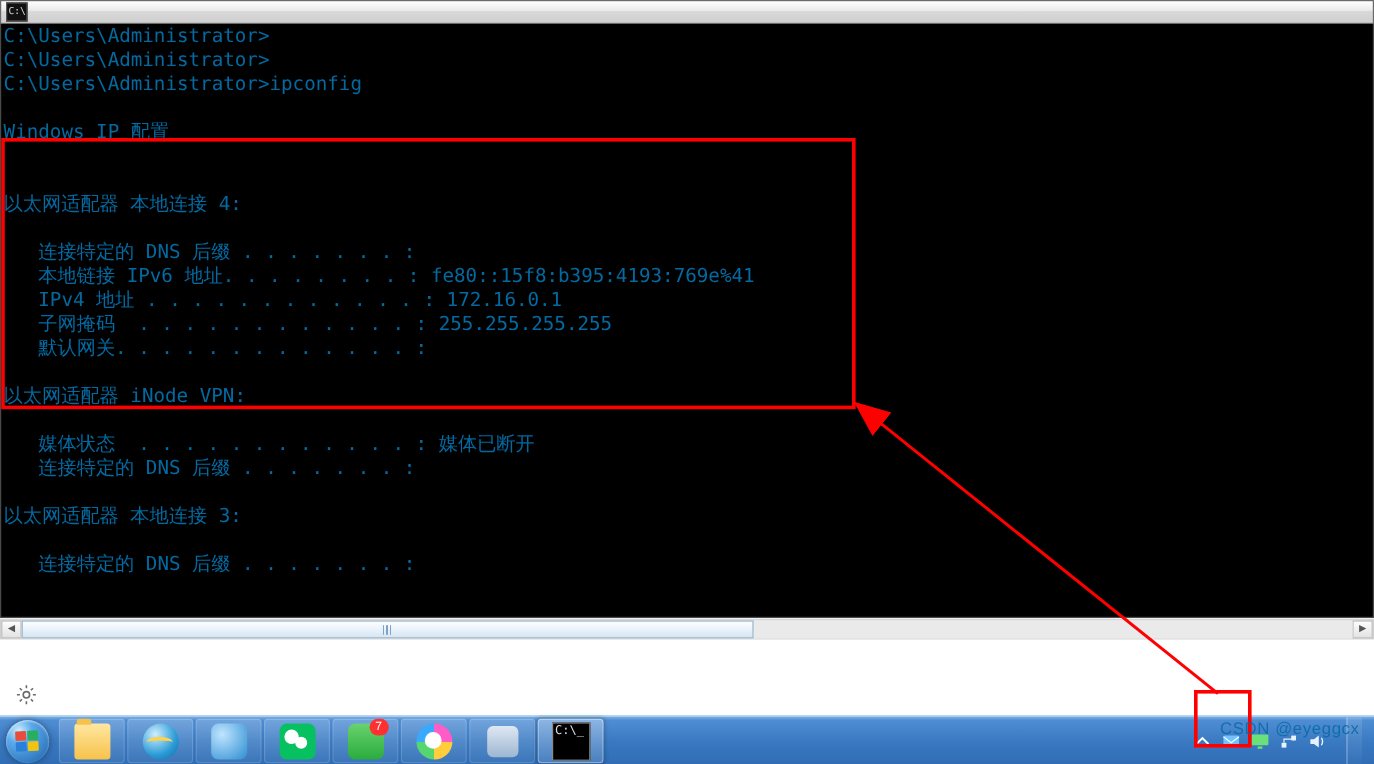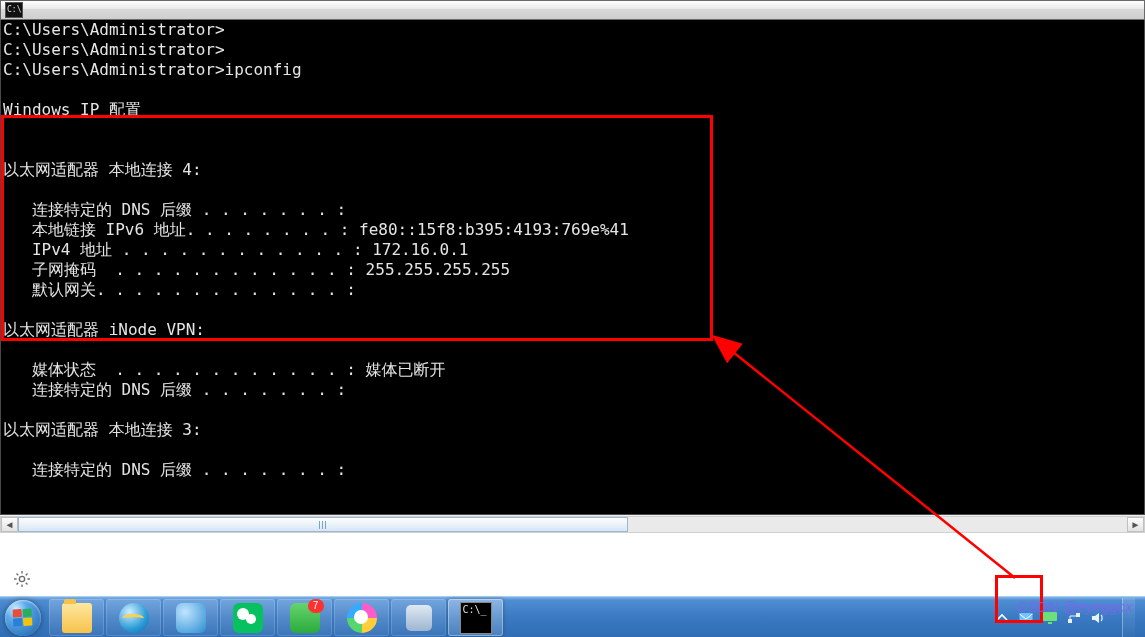--- a/index.html
+++ b/index.html
@@ -41,21 +41,21 @@
   }
   .cmd-titlebar .icon-box span {
     color: #ddd;
     font-size: 8px;
     line-height: 8px;
     padding-left: 1px;
     font-family: Consolas, monospace;
   }
   .cmd-body {
     background: #000;
-    color: #e5e5e5;
+    color: #0369a1;
     width: 1145px;
     height: 495px;
     box-sizing: border-box;
     padding: 0 2px;
     font-family: "NSimSun", SimSun, Consolas, monospace;
     font-size: 16px;
     line-height: 20px;
     white-space: pre;
     border: 1px solid #4a4a4a;
     border-top: none;
@@ -216,26 +216,25 @@
     left: 0; top: 0;
     width: 1145px;
     height: 637px;
     pointer-events: none;
   }
 
   .watermark {
     position: absolute;
     right: 12px;
     bottom: 22px;
-    color: #8b5cf6;
+    color: #0369a1;
     font-size: 14px;
     letter-spacing: 0.5px;
     opacity: 0.8;
     pointer-events: none;
-    font-style: italic;
   }
 
   
   .ico-folder{background:linear-gradient(#ffe7a0,#f7c24a);border-radius:3px;width:28px;height:22px;position:relative;}
   .ico-folder:before{content:"";position:absolute;left:2px;top:-4px;width:12px;height:5px;background:#f7c24a;border-radius:2px 2px 0 0;}
   .ico-ie{width:28px;height:28px;border-radius:50%;background:radial-gradient(circle at 35% 30%,#cfeeff,#2a9bd6 60%,#0b6aa8);position:relative;}
   .ico-ie:after{content:"";position:absolute;left:3px;top:11px;width:22px;height:6px;border-top:3px solid #ffd24a;border-radius:50%;}
   .ico-tool{width:28px;height:28px;background:radial-gradient(circle at 30% 30%,#bfe5ff,#2c8dd1);border-radius:6px;}
   .ico-wechat{width:28px;height:28px;border-radius:6px;background:#07c160;position:relative;}
   .ico-wechat:before,.ico-wechat:after{content:"";position:absolute;background:#fff;border-radius:50%;}

